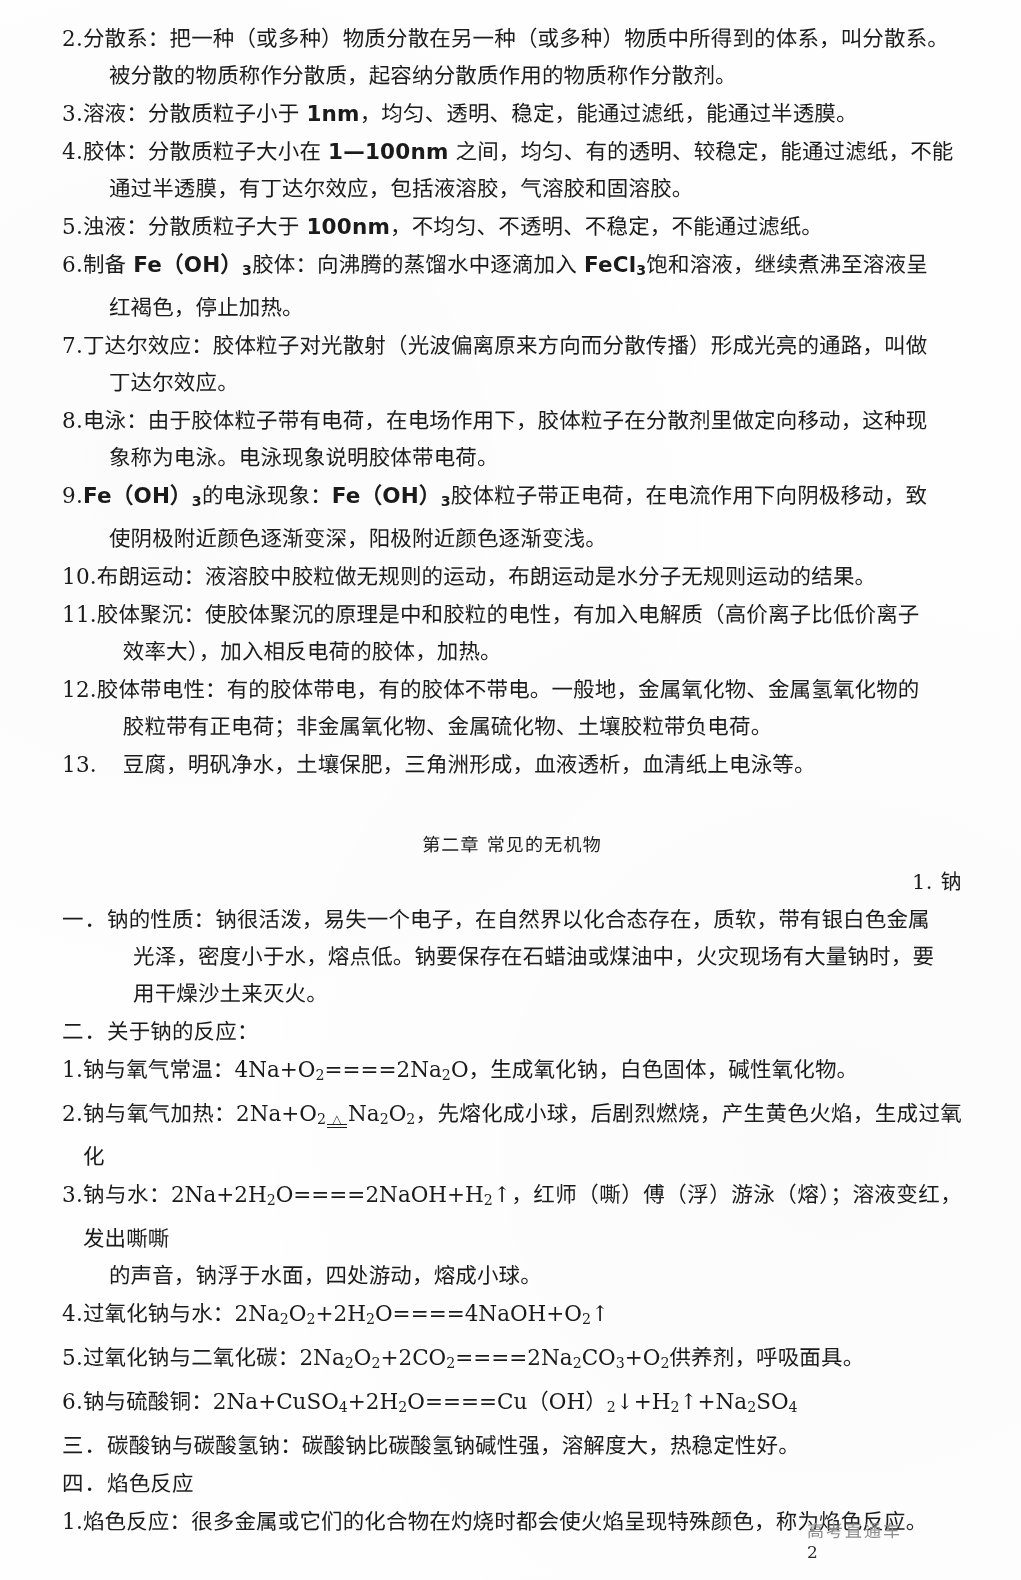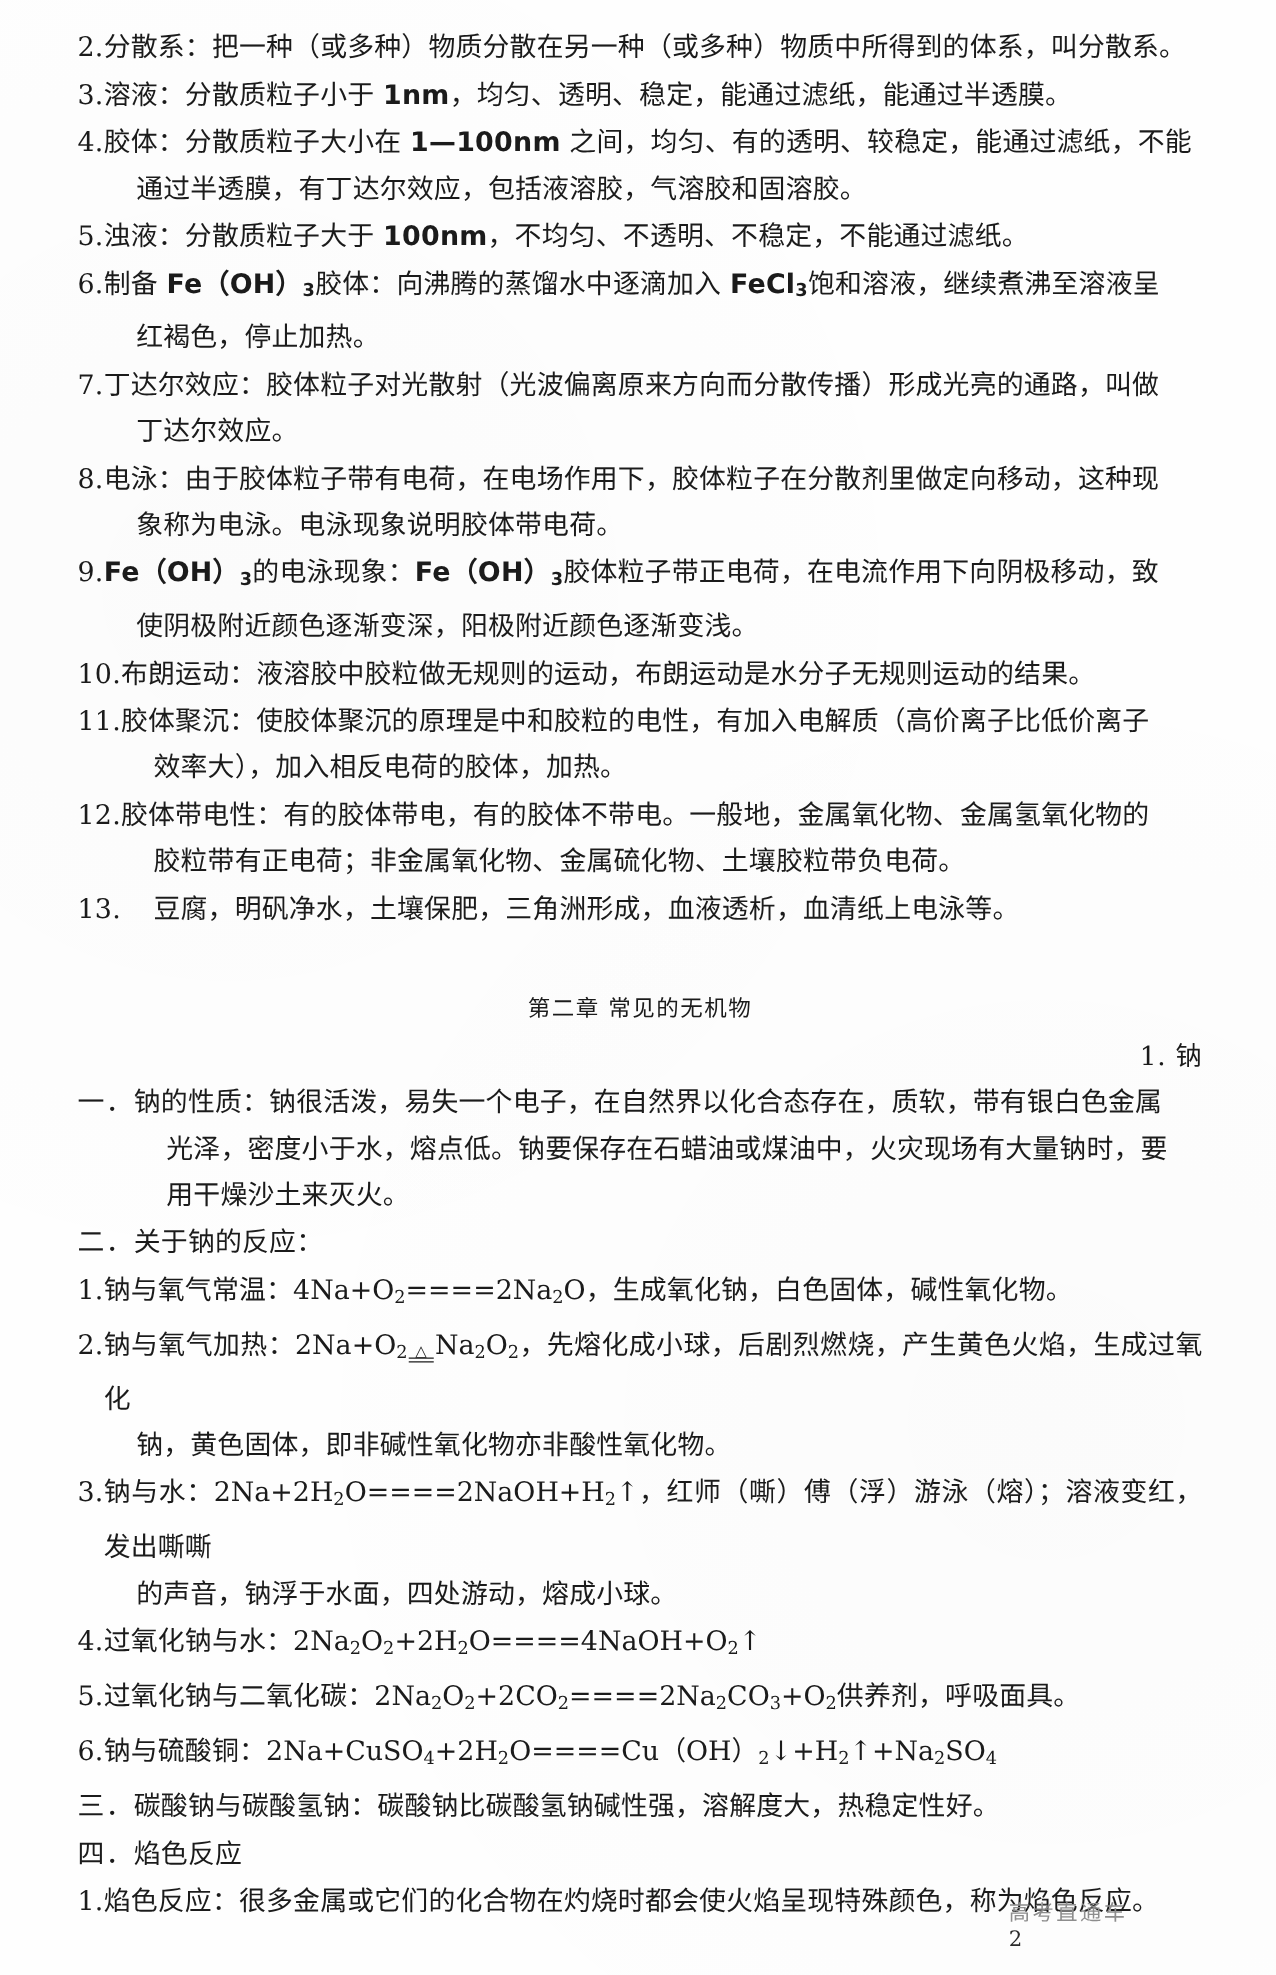--- a/index.html
+++ b/index.html
@@ -152,20 +152,21 @@
 </head>
 <body>
 
 <div class="page">
   <div class="content">
 
     <div class="item">
       <span class="item-num">2.</span>
       <span class="item-body">
         <span>分散系：把一种（或多种）物质分散在另一种（或多种）物质中所得到的体系，叫分散系。</span>
+        <span class="line2">被分散的物质称作分散质，起容纳分散质作用的物质称作分散剂。</span>
       </span>
     </div>
 
     <div class="item">
       <span class="item-num">3.</span>
       <span class="item-body">
         <span>溶液：分散质粒子小于 </span><span class="f">1nm</span><span>，均匀、透明、稳定，能通过滤纸，能通过半透膜。</span>
       </span>
     </div>
 
@@ -265,21 +266,20 @@
       <span class="item-num">1.</span>
       <span class="item-body">
         <span>钠与氧气常温：</span><span class="fm">4Na+O</span><sub class="fm">2</sub><span class="fm">====2Na</span><sub class="fm">2</sub><span class="fm">O</span><span>，生成氧化钠，白色固体，碱性氧化物。</span>
       </span>
     </div>
 
     <div class="item">
       <span class="item-num">2.</span>
       <span class="item-body">
         <span>钠与氧气加热：</span><span class="fm">2Na+O</span><sub class="fm">2</sub><span class="cond"><span class="tri">△</span><span class="bars"></span></span><span class="fm">Na</span><sub class="fm">2</sub><span class="fm">O</span><sub class="fm">2</sub><span>，先熔化成小球，后剧烈燃烧，产生黄色火焰，生成过氧化</span>
-        <span class="line2">钠，黄色固体，即非碱性氧化物亦非酸性氧化物。</span>
       </span>
     </div>
 
     <div class="item">
       <span class="item-num">3.</span>
       <span class="item-body">
         <span>钠与水：</span><span class="fm">2Na+2H</span><sub class="fm">2</sub><span class="fm">O====2NaOH+H</span><sub class="fm">2</sub><span class="fm">↑</span><span>，红师（嘶）傅（浮）游泳（熔）；溶液变红，发出嘶嘶</span>
         <span class="line2">的声音，钠浮于水面，四处游动，熔成小球。</span>
       </span>
     </div>

